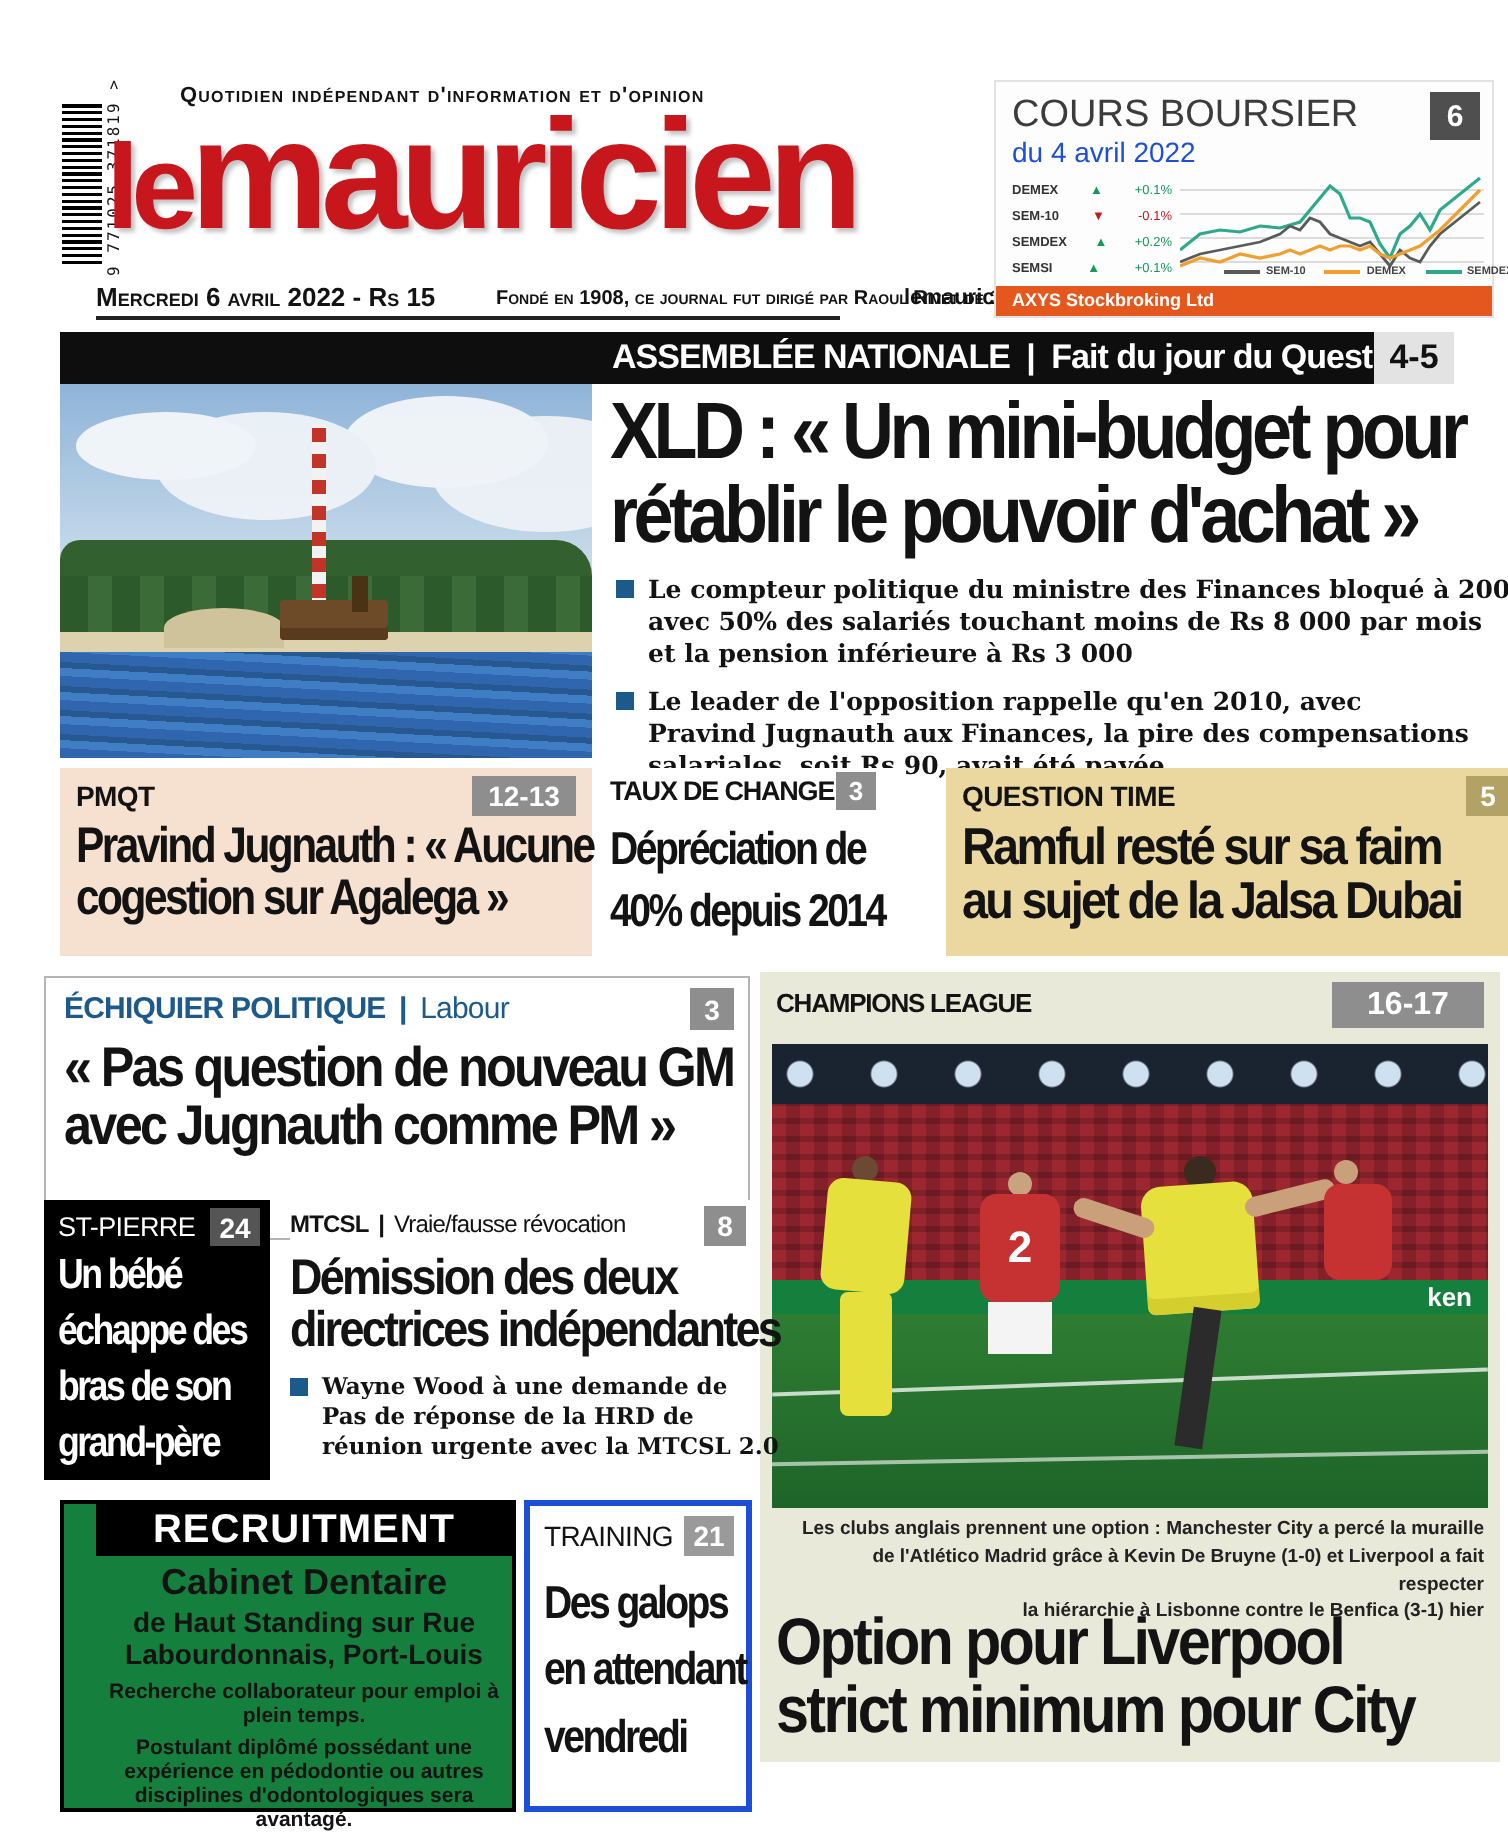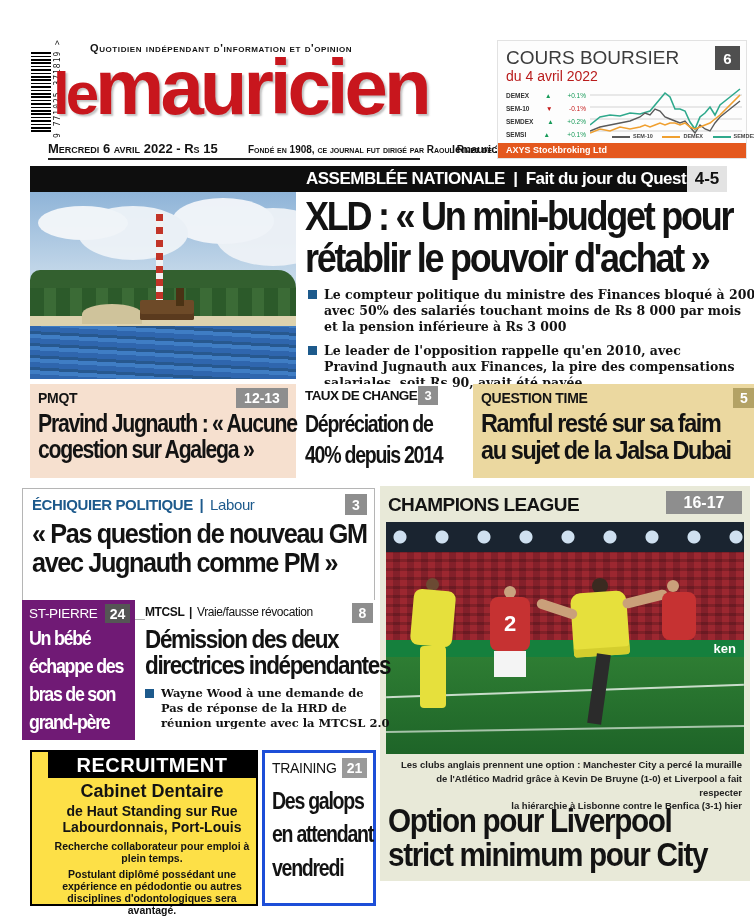--- a/index.html
+++ b/index.html
@@ -32,21 +32,21 @@
 
   <div class="abs nowrap" style="left:53px;top:48px;font-size:78px;font-weight:bold;color:#c8161d;letter-spacing:-4px;line-height:1;text-shadow:2px 2px 2px rgba(120,120,120,.45);"><span style="font-size:60px;">le</span><span>mauricien</span></div>
 
   <div class="abs sc nowrap" style="left:48px;top:141px;font-size:13px;font-weight:bold;">Mercredi 6 avril 2022 - Rs 15</div>
   <div class="abs sc nowrap" style="left:248px;top:144px;font-size:10px;font-weight:bold;">Fondé en 1908, ce journal fut dirigé par Raoul Rivet de 1922 à 1957</div>
   <div class="abs nowrap" style="left:452px;top:143px;font-size:11px;font-weight:bold;">lemauricien.com</div>
   <div class="abs" style="left:48px;top:158px;width:372px;height:0;border-bottom:2px solid #222;"></div>
 
   <div class="abs" style="left:497px;top:40px;width:248px;height:117px;background:#fdfdfd;border:1px solid #e2e2e2;">
     <div class="abs" style="left:8px;top:6px;font-size:19px;color:#3c3c3c;letter-spacing:0;">COURS BOURSIER</div>
-    <div class="abs" style="left:8px;top:27px;font-size:14px;color:#b91c1c;">du 4 avril 2022</div>
+    <div class="abs" style="left:8px;top:27px;font-size:14px;color:#1d4ed8;">du 4 avril 2022</div>
     <div class="abs badge" style="right:6px;top:5px;width:25px;height:24px;background:#4f4f4f;font-size:15px;">6</div>
 
     <div class="abs" style="left:8px;top:48px;width:80px;font-size:6.5px;line-height:13px;">
       <div style="display:flex;justify-content:space-between;">
         <span class="idxname">DEMEX</span>
         <span class="up">▲</span>
         <span class="up">+0.1%</span>
       </div>
       <div style="display:flex;justify-content:space-between;">
         <span class="idxname">SEM-10</span>
@@ -167,21 +167,21 @@
       <span style="font-weight:normal;">Labour</span>
     </div>
     <div class="abs badge" style="right:7px;top:5px;width:22px;height:21px;font-size:14px;">3</div>
     <div class="abs squeeze nowrap hl" style="left:9px;top:30px;font-size:28px;">
       <div>« Pas question de nouveau GM</div>
       <div>avec Jugnauth comme PM »</div>
     </div>
   </div>
 
   <div class="abs" style="left:380px;top:486px;width:370px;height:395px;background:#e8e9d8;">
-    <div class="abs label" style="left:8px;top:8px;font-size:19px;letter-spacing:-.6px;">CHAMPIONS LEAGUE</div>
+    <div class="abs label" style="left:8px;top:8px;font-size:13px;letter-spacing:-.6px;">CHAMPIONS LEAGUE</div>
     <div class="abs badge" style="right:8px;top:5px;width:76px;height:23px;font-size:16px;">16-17</div>
 
     <div class="abs" style="left:6px;top:36px;width:358px;height:232px;overflow:hidden;background:#93242c;">
       <div class="abs" style="left:0;top:0;width:100%;height:30px;background:#1a2430;"></div>
       <div class="abs" style="left:0;top:4px;width:100%;height:22px;background-image:radial-gradient(circle 8px at 14px 11px,#cfe0f0 0 6px,transparent 7px);background-size:42px 22px;"></div>
       <div class="abs" style="left:0;top:30px;width:100%;height:100px;background:repeating-linear-gradient(90deg,#9c2730 0 7px,#83202a 7px 14px);"></div>
       <div class="abs" style="left:0;top:30px;width:100%;height:100px;background:repeating-linear-gradient(0deg,rgba(0,0,0,.18) 0 3px,transparent 3px 9px);"></div>
       <div class="abs" style="left:0;top:118px;width:100%;height:17px;background:#15803d;color:#fff;font-weight:bold;font-size:13px;text-align:right;line-height:17px;padding-right:8px;box-sizing:border-box;">ken</div>
       <div class="abs" style="left:0;top:135px;width:100%;height:97px;background:linear-gradient(#2e7d33,#1e6428);"></div>
       <div class="abs" style="left:0;top:168px;width:100%;height:2px;background:rgba(255,255,255,.75);transform:rotate(-2deg);"></div>
@@ -207,21 +207,21 @@
       <div>de l'Atlético Madrid grâce à Kevin De Bruyne (1-0) et Liverpool a fait respecter</div>
       <div>la hiérarchie à Lisbonne contre le Benfica (3-1) hier</div>
     </div>
 
     <div class="abs squeeze nowrap hl" style="left:8px;top:318px;font-size:33px;">
       <div>Option pour Liverpool</div>
       <div>strict minimum pour City</div>
     </div>
   </div>
 
-  <div class="abs" style="left:22px;top:600px;width:113px;height:140px;background:#701a75;">
+  <div class="abs" style="left:22px;top:600px;width:113px;height:140px;background:#000000;">
     <div class="abs label nowrap" style="left:7px;top:6px;font-size:13.5px;color:#fff;font-weight:normal;">ST-PIERRE</div>
     <div class="abs badge" style="right:5px;top:4px;width:25px;height:19px;font-size:14px;background:#555;">24</div>
     <div class="abs squeeze85 nowrap hl" style="left:7px;top:24px;font-size:21px;color:#fff;line-height:1.33;">
       <div style="color:#fff">Un bébé</div>
       <div style="color:#fff">échappe des</div>
       <div style="color:#fff">bras de son</div>
       <div style="color:#fff">grand-père</div>
     </div>
   </div>
 
@@ -239,21 +239,21 @@
     <div class="abs" style="left:0;top:86px;display:flex;">
       <span class="bullet-sq"></span>
       <div class="serifb nowrap" style="font-size:11.5px;line-height:1.3;">
         <div>Wayne Wood à une demande de</div>
         <div>Pas de réponse de la HRD de</div>
         <div>réunion urgente avec la MTCSL 2.0</div>
       </div>
     </div>
   </div>
 
-  <div class="abs" style="left:30px;top:750px;width:228px;height:156px;background:#fde047;border:2px solid #000;box-sizing:border-box;padding-left:16px;">
+  <div class="abs" style="left:30px;top:750px;width:228px;height:156px;background:#15803d;border:2px solid #000;box-sizing:border-box;padding-left:16px;">
     <div style="background:#000;color:#fff;font-size:20px;font-weight:bold;text-align:center;height:26px;line-height:26px;letter-spacing:.5px;">RECRUITMENT</div>
     <div style="text-align:center;font-size:18px;font-weight:bold;margin-top:3px;">Cabinet Dentaire</div>
     <div style="text-align:center;font-size:14px;font-weight:bold;margin-top:1px;">de Haut Standing sur Rue Labourdonnais, Port-Louis</div>
     <div style="text-align:center;font-size:10.5px;font-weight:bold;margin-top:5px;padding:0 6px;">Recherche collaborateur pour emploi à plein temps.</div>
     <div style="text-align:center;font-size:10.5px;font-weight:bold;margin-top:4px;padding:0 10px;">Postulant diplômé possédant une expérience en pédodontie ou autres disciplines d'odontologiques sera avantagé.</div>
     <div style="text-align:center;font-size:9.5px;font-weight:bold;font-style:italic;margin-top:4px;padding:0 14px;">A envoyer CV complet avec copie des diplômes, à l'adresse</div>
 
   </div>
 
   <div class="abs" style="left:262px;top:750px;width:114px;height:156px;background:#fff;border:3px solid #1d4ed8;box-sizing:border-box;">

